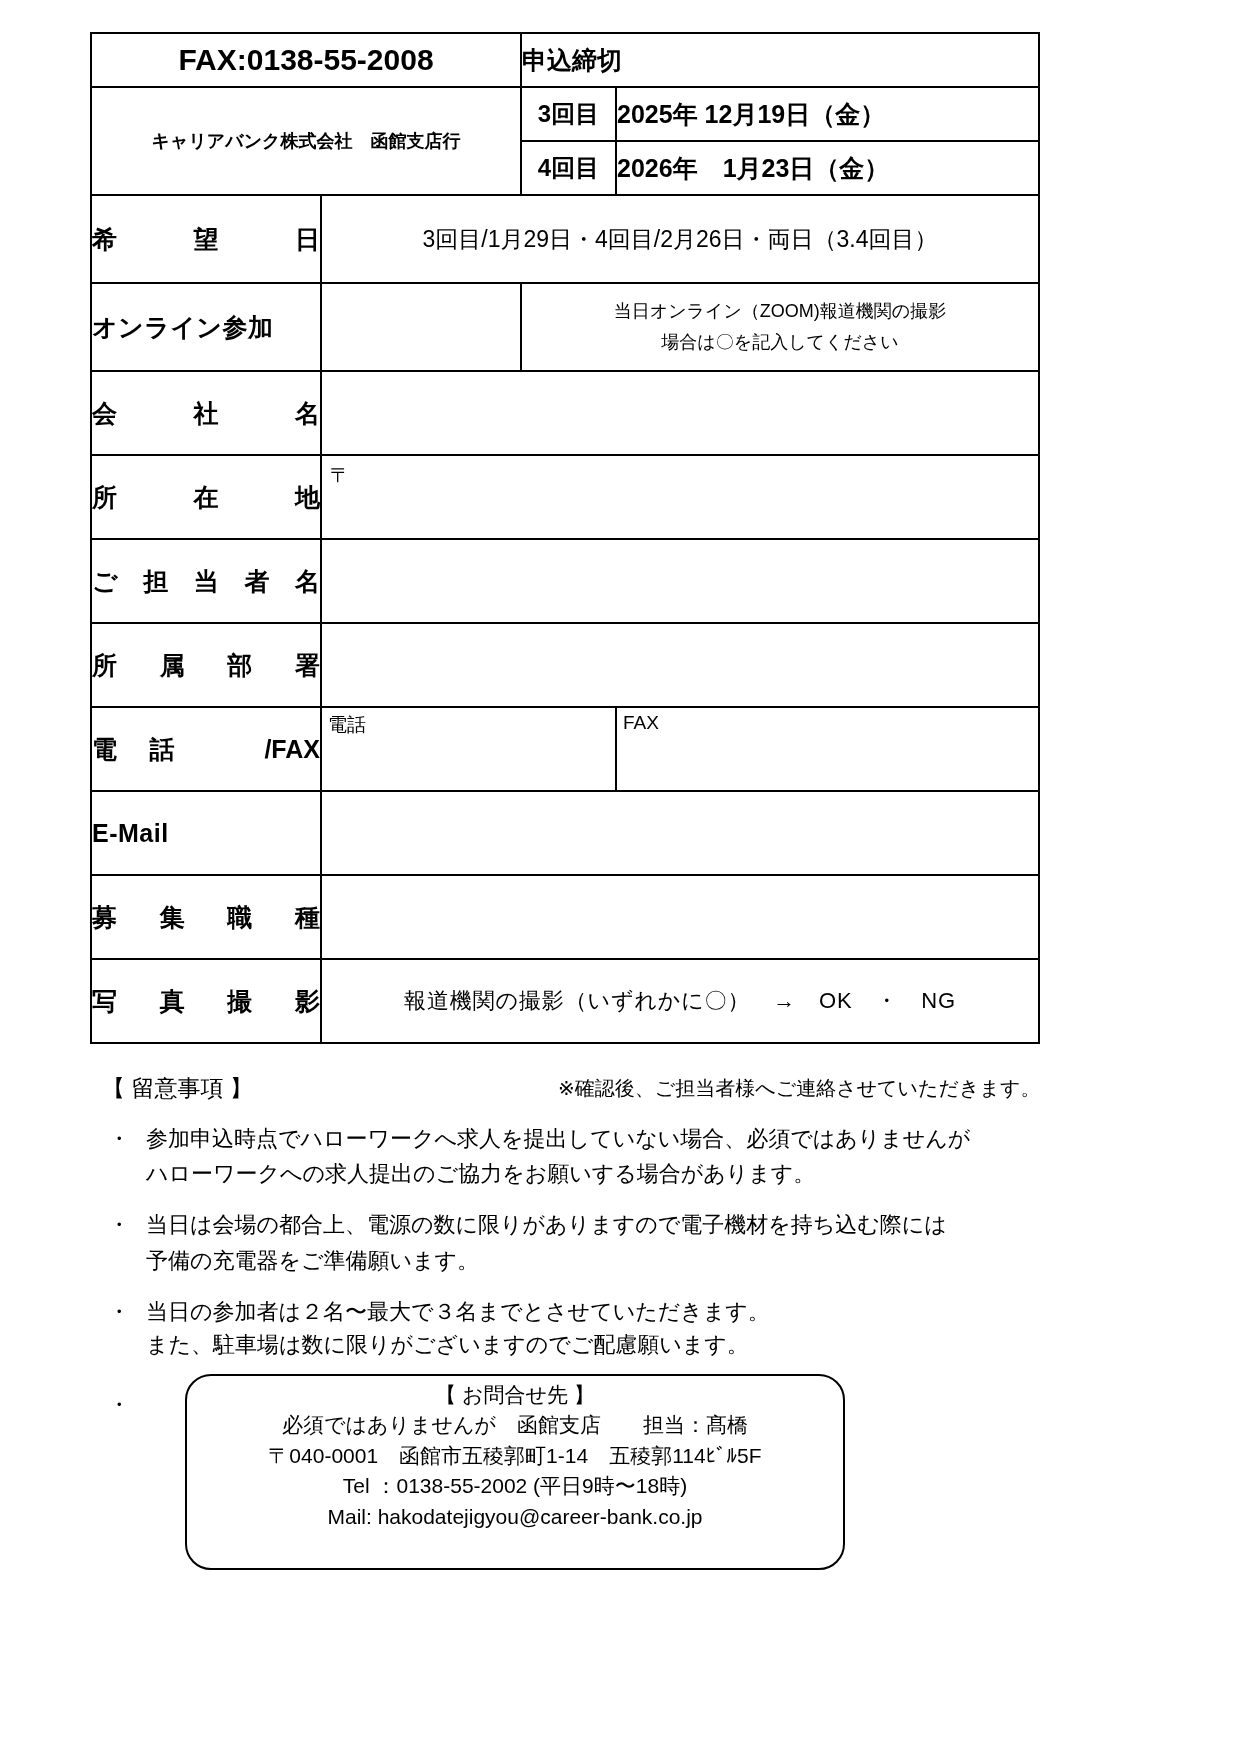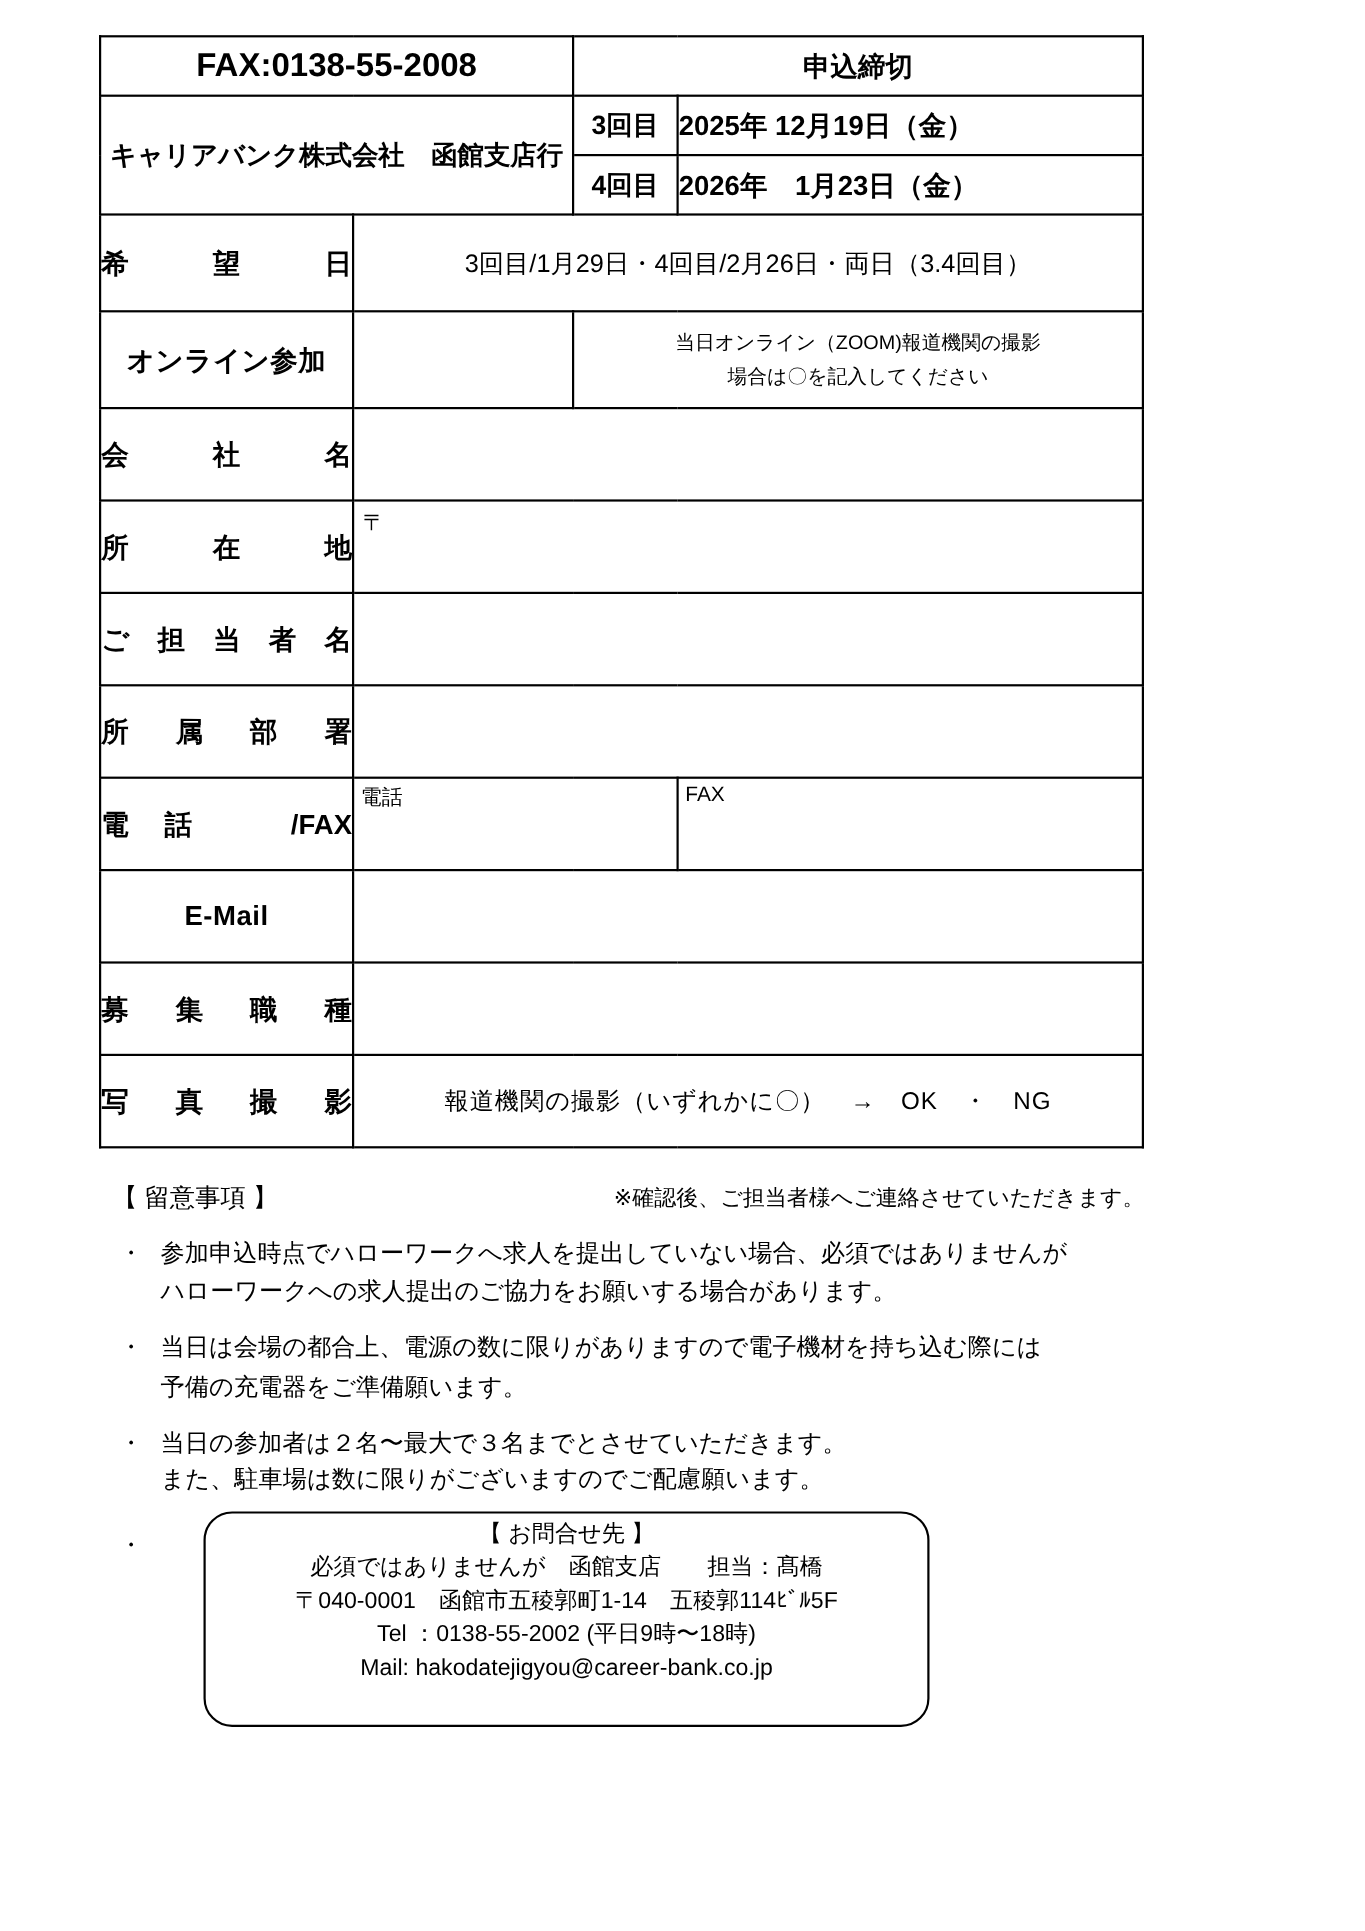--- a/index.html
+++ b/index.html
@@ -33,48 +33,47 @@
     table-layout: fixed;
   }
   .form-table td {
     border: 2px solid #000000;
     padding: 0;
     vertical-align: middle;
   }
 
   .lbl {
     font-weight: bold;
-    text-align: center;
     font-size: 25px;
     letter-spacing: 0.02em;
   }
   .lbl-spread {
     font-weight: bold;
     font-size: 25px;
     text-align: justify;
     text-align-last: justify;
     padding: 0 26px;
     letter-spacing: 0;
   }
 
   .fax-head {
     text-align: center;
     font-weight: bold;
     font-size: 30px;
     height: 52px;
   }
   .deadline-head {
-    text-align: center;
+    text-align: left;
     font-weight: bold;
     font-size: 25px;
   }
   .company-to {
     text-align: center;
     font-weight: bold;
-    font-size: 24px;
+    font-size: 18px;
     height: 104px;
     border-radius: 24px;
   }
   .round-lbl {
     text-align: center;
     font-weight: bold;
     font-size: 24px;
     height: 52px;
     width: 86px;
   }

